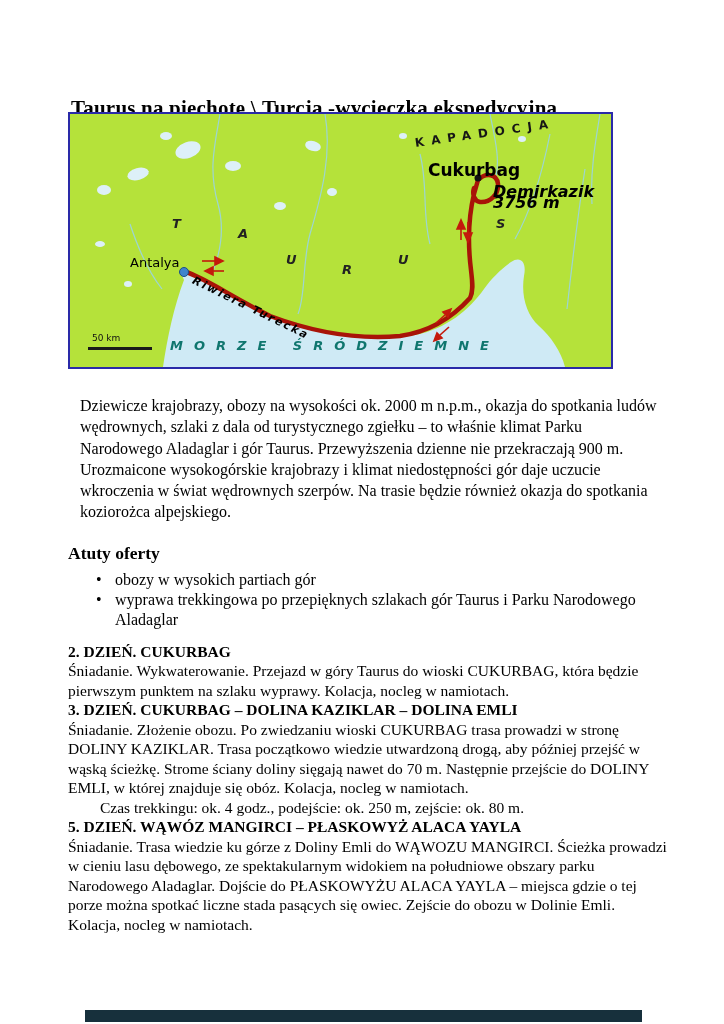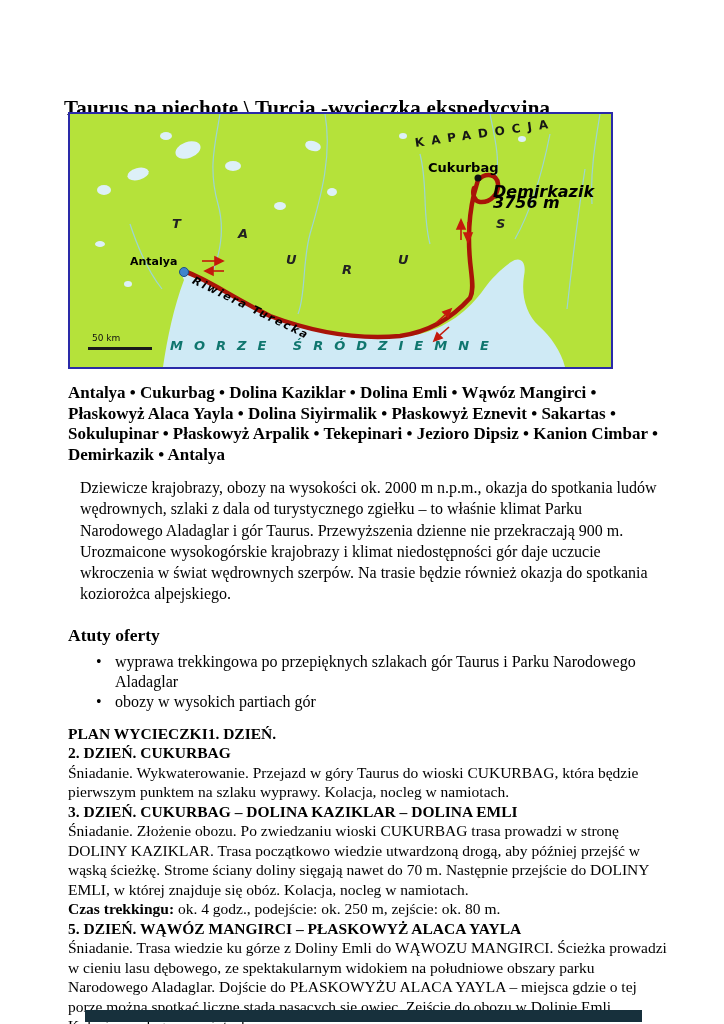--- a/index.html
+++ b/index.html
@@ -1,54 +1,54 @@
 <!DOCTYPE html>
 <html><head>
 <meta charset="utf-8">
 <style>
   html,body{margin:0;padding:0;}
   body{
     width:724px;height:1024px;background:#ffffff;position:relative;
     font-family:"Liberation Serif",serif;color:#000;overflow:hidden;
   }
   .page-title{
-    position:absolute;left:64px;top:82px;width:620px;
+    position:absolute;left:71px;top:82px;width:620px;
     font-size:21px;font-weight:bold;letter-spacing:.2px;
   }
   
   .map{
     position:absolute;left:68px;top:112px;width:545px;height:257px;
     border:2px solid #2a2aa8;box-sizing:border-box;background:#b5e23a;
   }
   .map svg{position:absolute;left:0;top:0;}
   .map .lbl{position:absolute;white-space:nowrap;font-family:"DejaVu Sans","Liberation Sans",sans-serif;}
   .region-label{left:344px;top:22px;font-size:12px;font-weight:bold;letter-spacing:7px;
     transform:rotate(-8deg);transform-origin:left top;color:#161616;}
-  .village-label{left:358px;top:46px;font-size:13px;font-weight:bold;}
+  .village-label{left:358px;top:46px;font-size:17px;font-weight:bold;}
   .peak-label{left:423px;top:72px;font-size:16px;font-weight:bold;font-style:italic;line-height:11px;}
   .range-letter{font-size:13px;font-weight:bold;font-style:italic;color:#222;}
-  .city-label{left:60px;top:141px;font-size:11px;font-weight:bold;}
+  .city-label{left:60px;top:141px;font-size:13px;font-weight:normal;}
   .coast-label{left:126px;top:160px;font-size:11px;font-weight:bold;font-style:italic;
     letter-spacing:2px;transform:rotate(26deg);transform-origin:left top;}
   .sea-label{left:100px;top:224px;font-family:"Liberation Serif",serif;font-size:13px;
     font-weight:bold;font-style:italic;letter-spacing:11px;color:#0f766e;}
   .scale-label{left:22px;top:219px;font-size:9px;color:#111;text-align:right;}
   .scale-bar{position:absolute;left:18px;top:233px;width:64px;height:3px;background:#1a1a1a;}
   
   .text-col{position:absolute;left:68px;top:383px;width:602px;}
   .route-list{font-size:17px;font-weight:bold;line-height:20.5px;margin:0;}
   .intro{font-size:16px;line-height:21.3px;margin:12px;}
   .atuty-h{font-size:17.5px;font-weight:bold;margin:20px 0 6px;}
   ul.atuty{margin:6px 0 0;padding:0;list-style:none;font-size:16px;line-height:20px;}
   ul.atuty li{padding-left:47px;position:relative;}
   ul.atuty li::before{content:"\2022";position:absolute;left:28px;}
   .plan{margin-top:12px;font-size:15.5px;line-height:19.5px;}
   .plan p{margin:0;}
   .day-h{font-weight:bold;}
-  .trek b{font-weight:bold;}
+  .trek b{font-weight:normal;margin-left:32px;}
   
   .footer-bar{position:absolute;left:85px;top:1010px;width:557px;height:12px;background:#17303c;}
 </style>
 </head>
 <body>
 
 <h1 class="page-title">Taurus na piechotę \ Turcja -wycieczka ekspedycyjna</h1>
 
 <div class="map">
   <svg width="541" height="253" viewBox="0 0 541 253">
@@ -121,31 +121,29 @@
   <div class="lbl range-letter" style="left:328px;top:138px">U</div>
   <div class="lbl range-letter" style="left:426px;top:102px">S</div>
   <div class="lbl city-label">Antalya</div>
   <div class="lbl coast-label">Riwiera Turecka</div>
   <div class="lbl sea-label">MORZE ŚRÓDZIEMNE</div>
   <div class="lbl scale-label">50 km</div>
   <div class="scale-bar"></div>
 </div>
 
 <div class="text-col">
-  <p class="route-list">Antalya • Cukurbag • Dolina Kaziklar • Dolina Emli • Wąwóz Mangirci • Płaskowyż Alaca Yayla • Dolina Siyirmalik • Płaskowyż Eznevit • Sakartas • Sokulupinar • Płaskowyż Arpalik • Tekepinari • Jezioro Dipsiz • Kanion Cimbar • Demirkazik • Antalya</p>
   <p class="intro">Dziewicze krajobrazy, obozy na wysokości ok. 2000 m n.p.m., okazja do spotkania ludów wędrownych, szlaki z dala od turystycznego zgiełku – to właśnie klimat Parku Narodowego Aladaglar i gór Taurus. Przewyższenia dzienne nie przekraczają 900 m. Urozmaicone wysokogórskie krajobrazy i klimat niedostępności gór daje uczucie wkroczenia w świat wędrownych szerpów. Na trasie będzie również okazja do spotkania koziorożca alpejskiego.</p>
 
   <div class="atuty-h">Atuty oferty</div>
   <ul class="atuty">
+    <li>obozy w wysokich partiach gór</li>
     <li>wyprawa trekkingowa po przepięknych szlakach gór Taurus i Parku Narodowego Aladaglar</li>
-    <li>obozy w wysokich partiach gór</li>
   </ul>
 
   <div class="plan">
-    <p class="day-h">PLAN WYCIECZKI1. DZIEŃ.</p>
     <p class="day-h">2. DZIEŃ. CUKURBAG</p>
     <p>Śniadanie. Wykwaterowanie. Przejazd w góry Taurus do wioski CUKURBAG, która będzie pierwszym punktem na szlaku wyprawy. Kolacja, nocleg w namiotach.</p>
     <p class="day-h">3. DZIEŃ. CUKURBAG – DOLINA KAZIKLAR – DOLINA EMLI</p>
     <p>Śniadanie. Złożenie obozu. Po zwiedzaniu wioski CUKURBAG trasa prowadzi w stronę DOLINY KAZIKLAR. Trasa początkowo wiedzie utwardzoną drogą, aby później przejść w wąską ścieżkę. Strome ściany doliny sięgają nawet do 70 m. Następnie przejście do DOLINY EMLI, w której znajduje się obóz. Kolacja, nocleg w namiotach.</p>
     <p class="trek"><b>Czas trekkingu:</b><span> ok. 4 godz., podejście: ok. 250 m, zejście: ok. 80 m.</span></p>
     <p class="day-h">5. DZIEŃ. WĄWÓZ MANGIRCI – PŁASKOWYŻ ALACA YAYLA</p>
     <p>Śniadanie. Trasa wiedzie ku górze z Doliny Emli do WĄWOZU MANGIRCI. Ścieżka prowadzi w cieniu lasu dębowego, ze spektakularnym widokiem na południowe obszary parku Narodowego Aladaglar. Dojście do PŁASKOWYŻU ALACA YAYLA – miejsca gdzie o tej porze można spotkać liczne stada pasących się owiec. Zejście do obozu w Dolinie Emli. Kolacja, nocleg w namiotach.</p>
   </div>
 </div>
 

